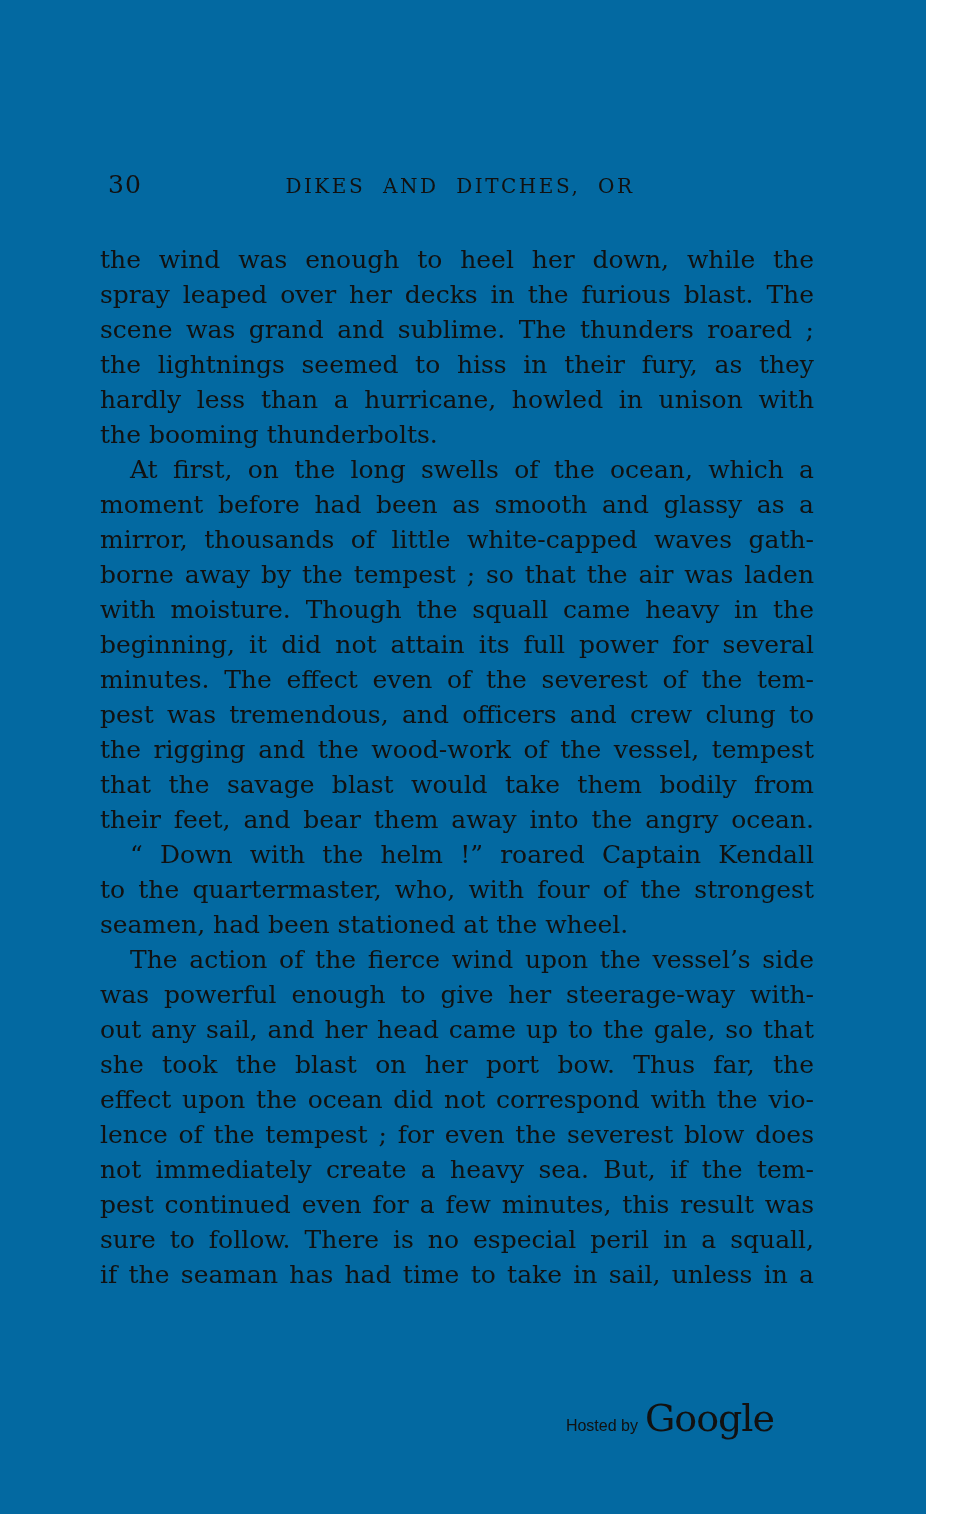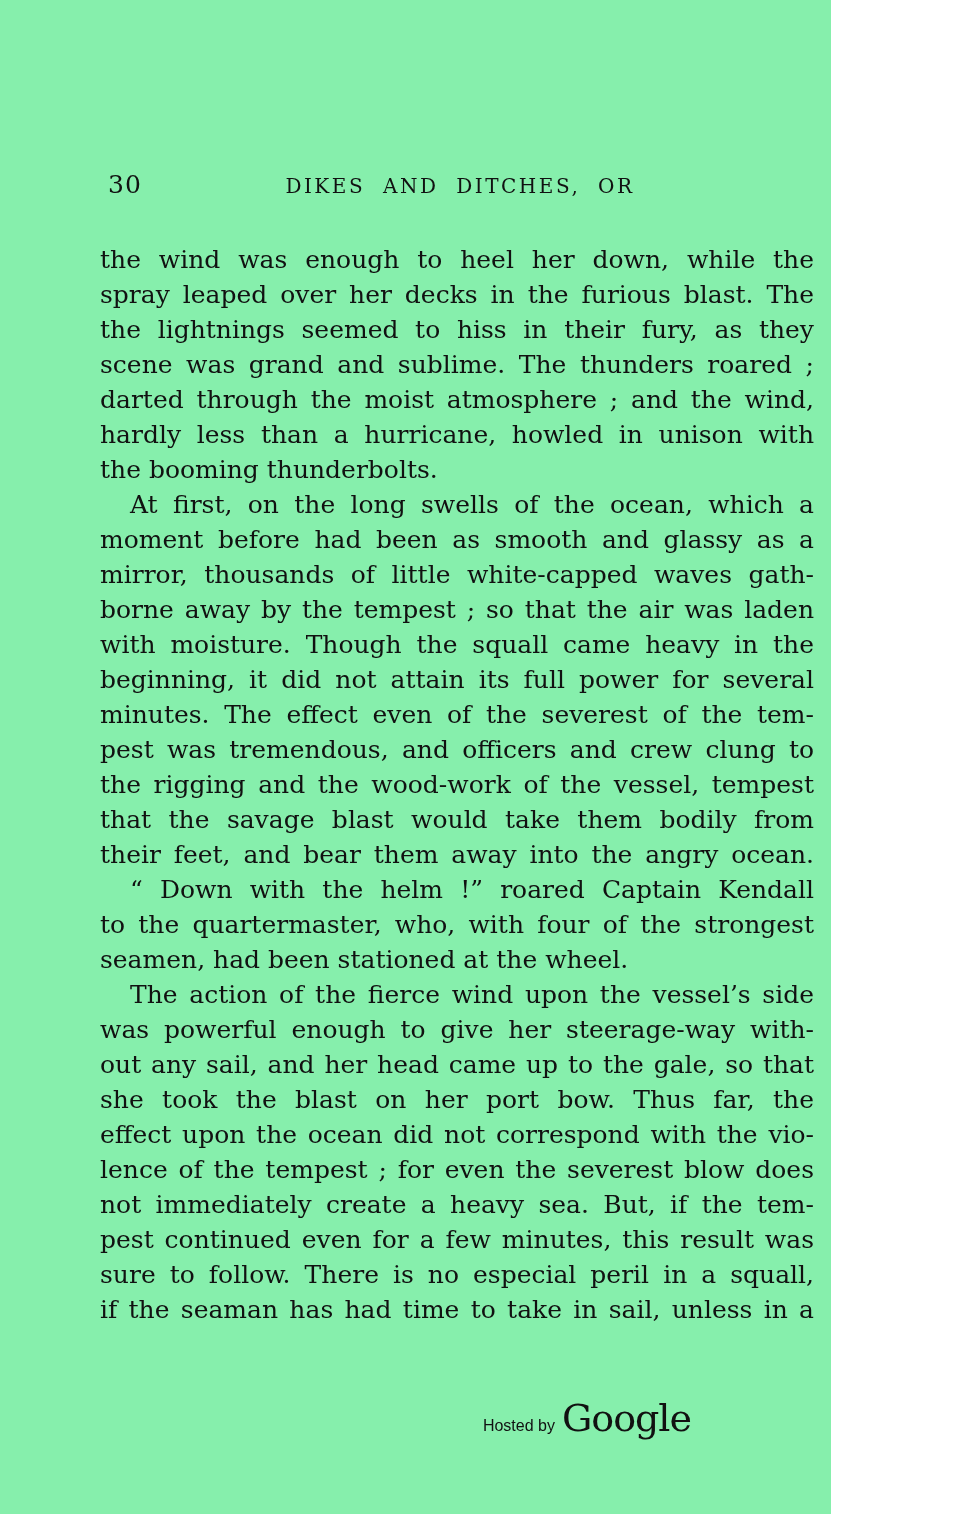--- a/index.html
+++ b/index.html
@@ -2,23 +2,23 @@
 <html><head>
 <meta charset="utf-8">
 <style>
   html, body {
     margin: 0;
     padding: 0;
     background: #ffffff;
   }
   .page {
     position: relative;
-    width: 831px;
+    width: 926px;
     height: 1514px;
-    background: #86efac;
+    background: #0369a1;
     overflow: hidden;
     font-family: "DejaVu Serif", serif;
     color: #111111;
   }
   .running-header {
     position: absolute;
     top: 170px;
     left: 100px;
     width: 714px;
     height: 34px;
@@ -55,21 +55,21 @@
   }
   .line.left {
     text-align: left;
     text-align-last: left;
   }
   .line.indent {
     text-indent: 30px;
   }
   .watermark {
     position: absolute;
-    right: 140px;
+    right: 152px;
     top: 1396px;
     display: flex;
     align-items: baseline;
   }
   .hosted-by {
     font-family: "Liberation Sans", sans-serif;
     font-size: 16px;
     color: #111111;
     margin-right: 7px;
   }
@@ -87,23 +87,22 @@
 <div class="page">
 
   <div class="running-header">
     <span class="page-number">30</span>
     <span class="running-title">DIKES AND DITCHES, OR</span>
   </div>
 
   <div class="text-block">
       <div class="line">the wind was enough to heel her down, while the</div>
       <div class="line">spray leaped over her decks in the furious blast. The</div>
+      <div class="line">scene was grand and sublime. The thunders roared ;</div>
       <div class="line">the lightnings seemed to hiss in their fury, as they</div>
-      <div class="line">scene was grand and sublime. The thunders roared ;</div>
-      <div class="line">darted through the moist atmosphere ; and the wind,</div>
       <div class="line">hardly less than a hurricane, howled in unison with</div>
       <div class="line left">the booming thunderbolts.</div>
       <div class="line indent">At first, on the long swells of the ocean, which a</div>
       <div class="line">moment before had been as smooth and glassy as a</div>
       <div class="line">mirror, thousands of little white-capped waves gath-</div>
       <div class="line">borne away by the tempest ; so that the air was laden</div>
       <div class="line">with moisture. Though the squall came heavy in the</div>
       <div class="line">beginning, it did not attain its full power for several</div>
       <div class="line">minutes. The effect even of the severest of the tem-</div>
       <div class="line">pest was tremendous, and officers and crew clung to</div>

